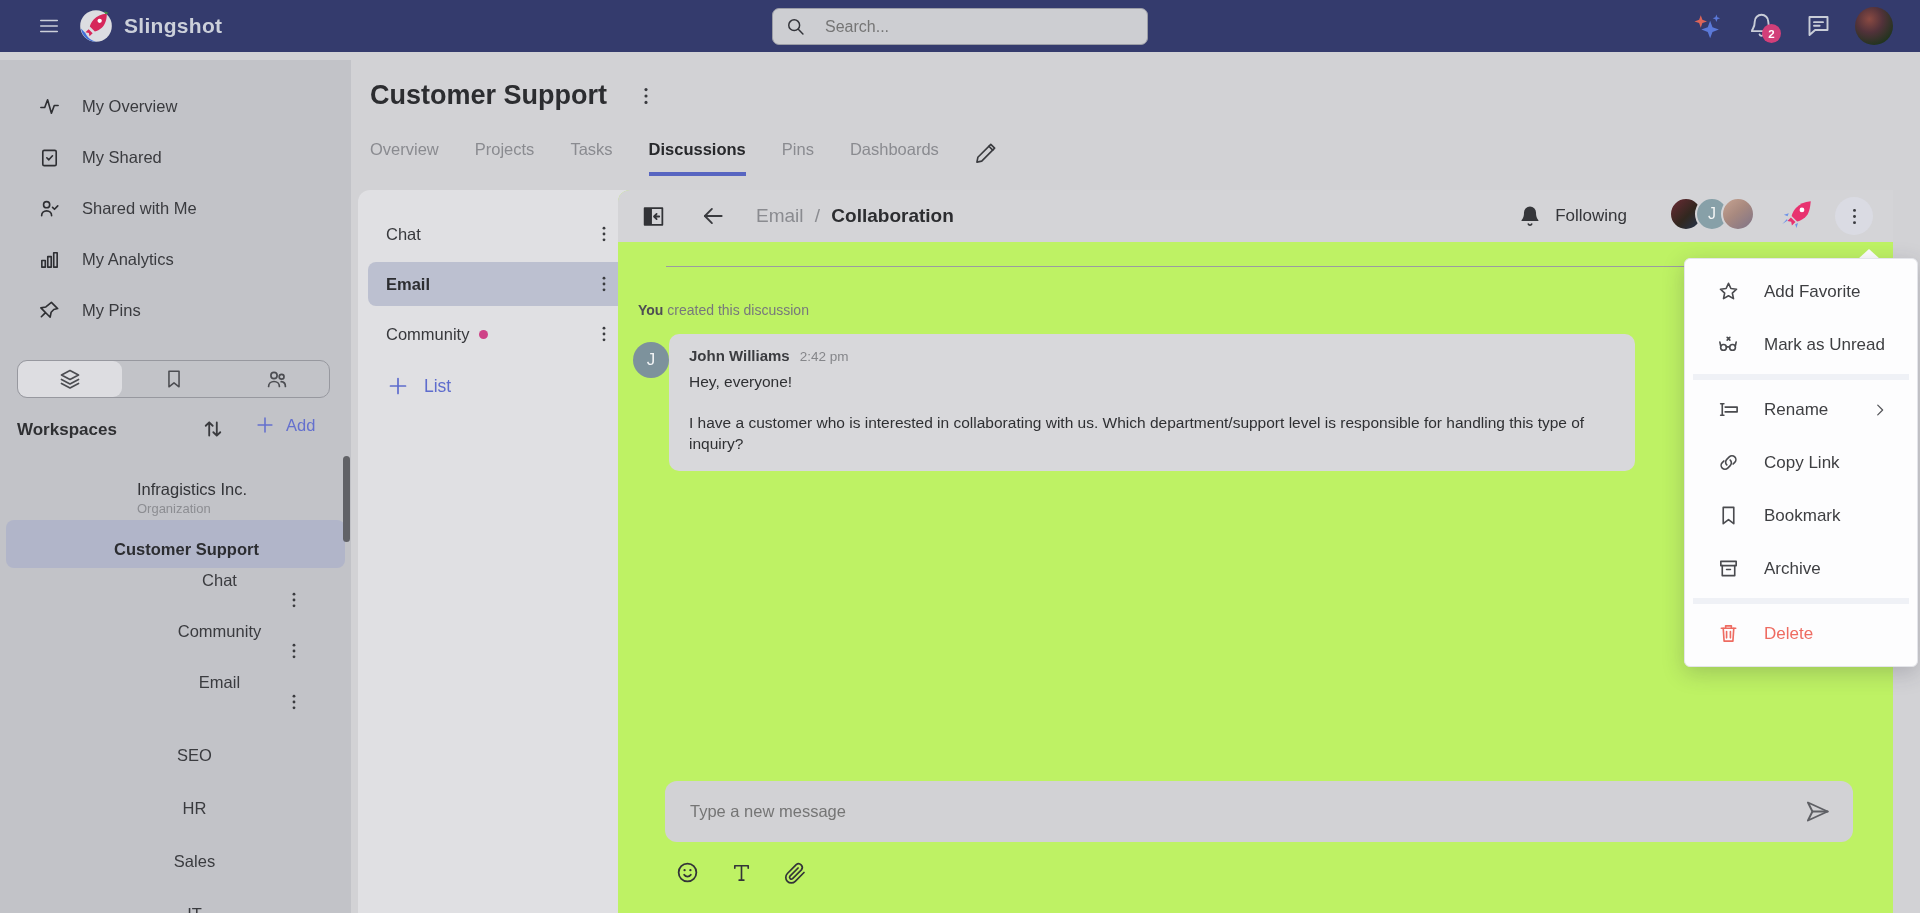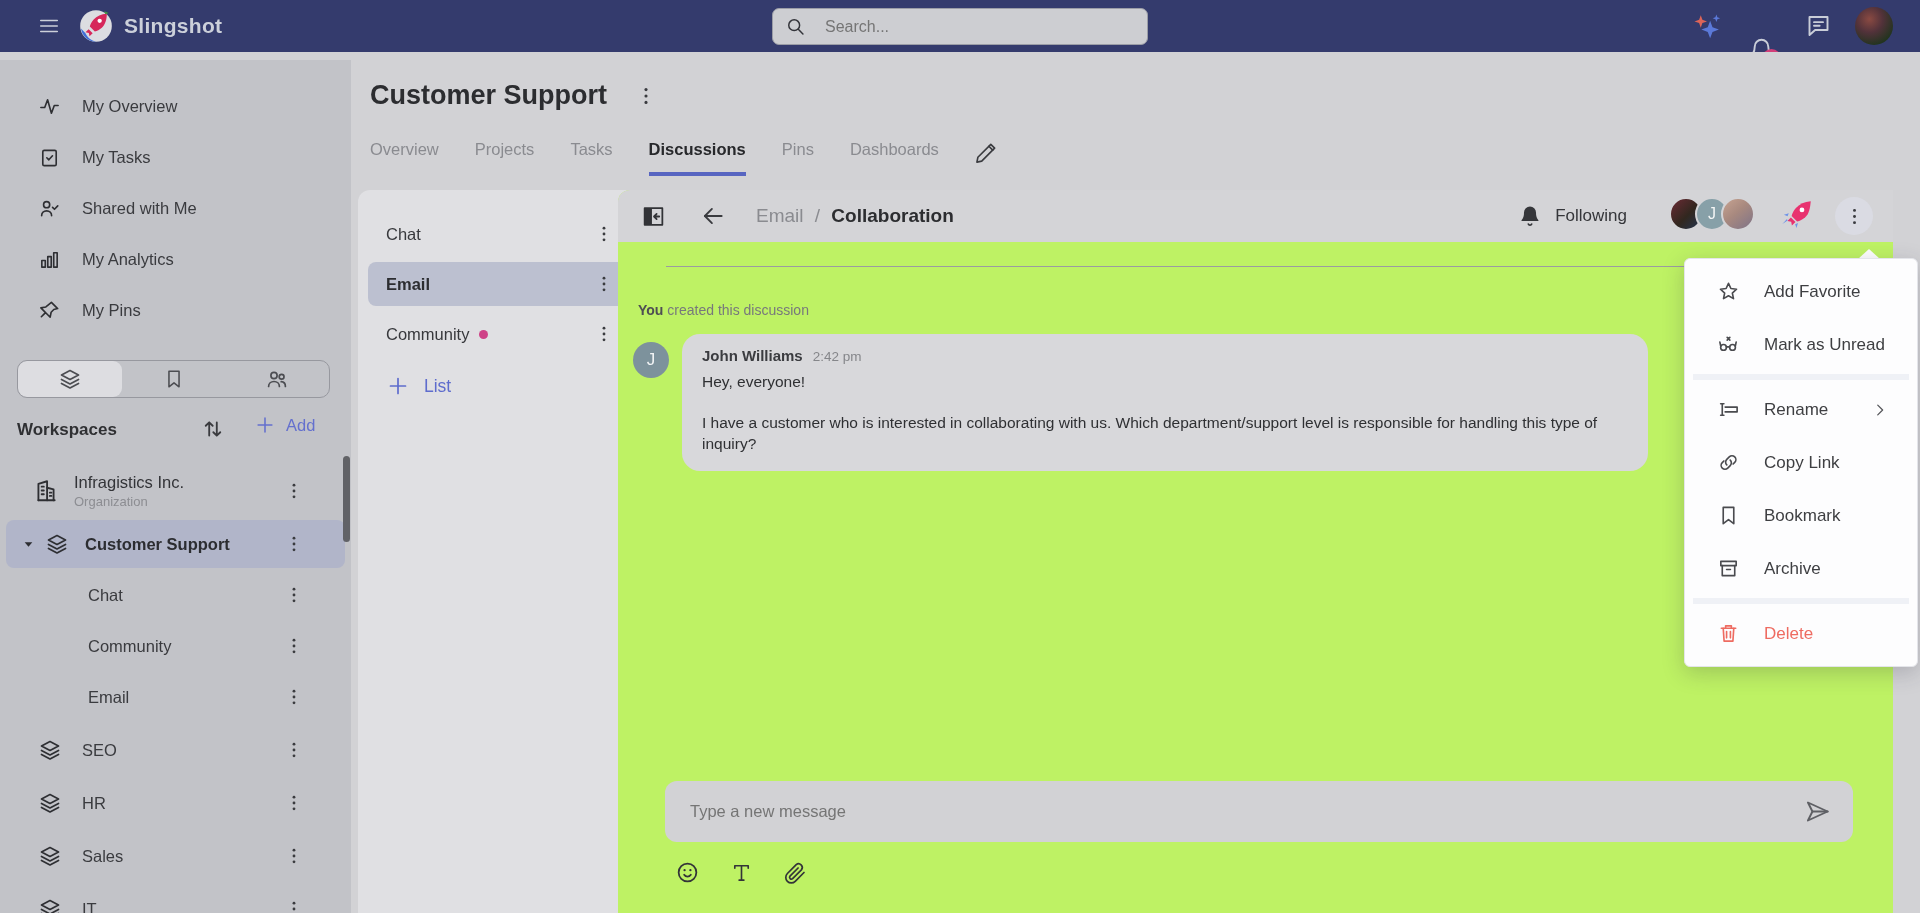--- a/index.html
+++ b/index.html
@@ -5,21 +5,21 @@
   * { margin:0; padding:0; box-sizing:border-box; }
   html,body { width:1920px; height:913px; }
   body { font-family:"Liberation Sans", sans-serif; background:#d2d2d5; overflow:hidden; }
   #app { position:relative; width:1920px; height:913px; overflow:hidden; }
 
   .ic { display:inline-block; vertical-align:middle; stroke:currentColor; fill:none;
         stroke-width:1.7; stroke-linecap:round; stroke-linejoin:round; }
 
   
   .topbar { position:absolute; left:0; top:0; width:1920px; height:52px; background:#343b6d;
-            display:flex; align-items:flex-end; }
+            display:flex; align-items:flex-start; }
   .hamburger { position:absolute; left:34px; top:15px; width:30px; height:22px; cursor:pointer; color:#ccd0da; }
   .logo { position:absolute; left:76px; top:6px; width:40px; height:40px; }
   .app-title { position:absolute; left:124px; top:14px; font-size:21px; font-weight:bold; color:#ccd0da; letter-spacing:.3px; }
   .searchbox { position:absolute; left:772px; top:8px; width:376px; height:37px; }
   .searchbox input { width:100%; height:100%; border:1px solid #9b9da6; border-radius:7px; background:#cdced2;
             padding:0 14px 0 52px; font-size:16px; color:#2f3033; font-family:"Liberation Sans",sans-serif; outline:none; }
   .searchbox .mag { position:absolute; left:13px; top:8px; color:#33343a; }
   .tb-ic { position:absolute; top:12px; color:#c9cdd8; cursor:pointer; }
   .tb-bell { position:relative; }
   .badge { position:absolute; left:14px; top:12px; min-width:19px; height:19px; border-radius:10px;
@@ -37,21 +37,21 @@
   .tabstrip { position:absolute; left:17px; top:300px; width:313px; height:38px; border:1px solid #97989f;
               border-radius:10px; display:flex; overflow:hidden; }
   .tabstrip .seg { flex:1; display:flex; align-items:center; justify-content:center; color:#4c4d52; cursor:pointer; }
   .tabstrip .seg.active { background:#dddde1; border-radius:9px; }
   .ws-head { position:absolute; left:17px; top:353px; width:313px; height:34px; display:flex; align-items:center; }
   .ws-title { font-size:17px; font-weight:bold; color:#2f3033; }
   .ws-sort { position:absolute; left:183px; top:3px; color:#3a3b3f; cursor:pointer; }
   .ws-add { position:absolute; left:237px; top:1px; display:flex; align-items:center; gap:10px;
             color:#6470ce; font-size:16.5px; cursor:pointer; }
   .ws-list { position:absolute; left:0; top:396px; width:351px; }
-  .ws-row { display:flex; align-items:center; height:48px; cursor:pointer; color:#3a3b3f; }
+  .ws-row { display:flex; align-items:center; height:48px; cursor:pointer; color:#3a3b3f;flex-direction:column; }
   .ws-row .ic { color:#2e2f33; }
   .ws-row .kb { margin-left:auto; margin-right:47px; color:#3a3b3f; }
   .ws-org { height:52px; margin-top:9px; padding-left:33px; gap:15px; }
   .ws-org .tt { display:flex; flex-direction:column; }
   .ws-org .nm { font-size:16.5px; color:#333438; }
   .ws-org .sub { font-size:13px; color:#8c8d92; margin-top:2px; }
   .ws-sel { margin:3px 6px 0 6px; background:#b1b5c9; border-radius:8px; padding-left:16px; gap:10px; }
   .ws-sel .nm { font-size:16.5px; font-weight:bold; color:#2c2d31; }
   .ws-sel .kb { margin-right:41px; }
   .ws-child { margin-top:3px; padding-left:88px; font-size:16.5px; }
@@ -103,21 +103,21 @@
 
   .day-divider { position:absolute; left:48px; right:30px; top:68px; display:flex; align-items:center; }
   .day-divider .line { flex:1; height:1px; background:#9b9c a0; background:#9b9ca0; }
   .day-divider .txt { margin:0 12px; font-size:15px; color:#717276; }
   .sys-msg { position:absolute; left:20px; top:112px; font-size:14px; color:#77787c; }
   .sys-msg b { color:#4e4f53; font-weight:bold; }
 
   .msg { position:absolute; left:15px; top:144px; display:flex; align-items:flex-start; }
   .msg-av { width:36px; height:36px; border-radius:50%; background:#7d929c; color:#f2f4f5; font-size:17px;
             display:flex; align-items:center; justify-content:center; margin-top:8px; }
-  .msg-card { margin-left:13px; width:966px; background:#d8d8db; border-radius:18px; padding:13px 20px 17px 20px; }
+  .msg-card { width:966px; background:#d8d8db; border-radius:10px; padding:13px 20px 17px 20px; }
   .msg-head { display:flex; align-items:baseline; gap:10px; }
   .msg-author { font-size:15px; font-weight:bold; color:#3b3c40; }
   .msg-time { font-size:13.5px; color:#85868a; }
   .msg-line { font-size:15.5px; color:#2f3033; margin-top:8px; line-height:1.32; }
   .msg-para { font-size:15.5px; color:#2f3033; margin-top:21px; line-height:1.32; max-width:900px; }
 
   .composer { position:absolute; left:47px; right:40px; bottom:28px; }
   .composer-box { position:relative; height:61px; background:#d2d2d5; border-radius:12px; }
   .composer-box input { width:100%; height:100%; background:transparent; border:none; outline:none;
             padding:0 70px 0 25px; font-size:16.5px; color:#2f3033; font-family:"Liberation Sans",sans-serif; }
@@ -342,21 +342,21 @@
       <div class="navitem">
         <svg class="ic" width="23" height="23">
             <use href="#i-activity"></use>
           </svg>
         <span>My Overview</span>
       </div>
       <div class="navitem">
         <svg class="ic" width="23" height="23">
             <use href="#i-tasks"></use>
           </svg>
-        <span>My Tasks</span>
+        <span>My Shared</span>
       </div>
       <div class="navitem">
         <svg class="ic" width="23" height="23">
             <use href="#i-person-check"></use>
           </svg>
         <span>Shared with Me</span>
       </div>
       <div class="navitem">
         <svg class="ic" width="23" height="23">
             <use href="#i-chart"></use>

